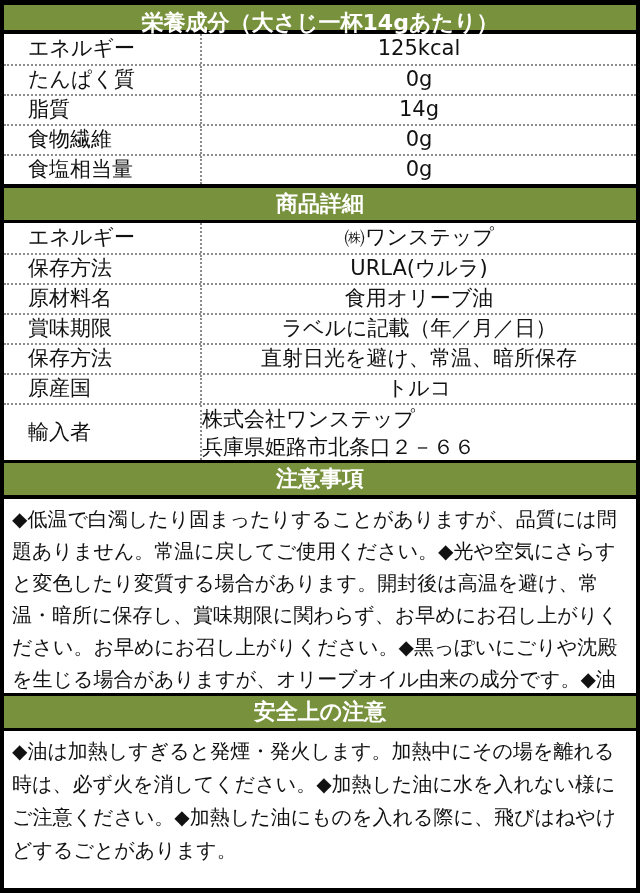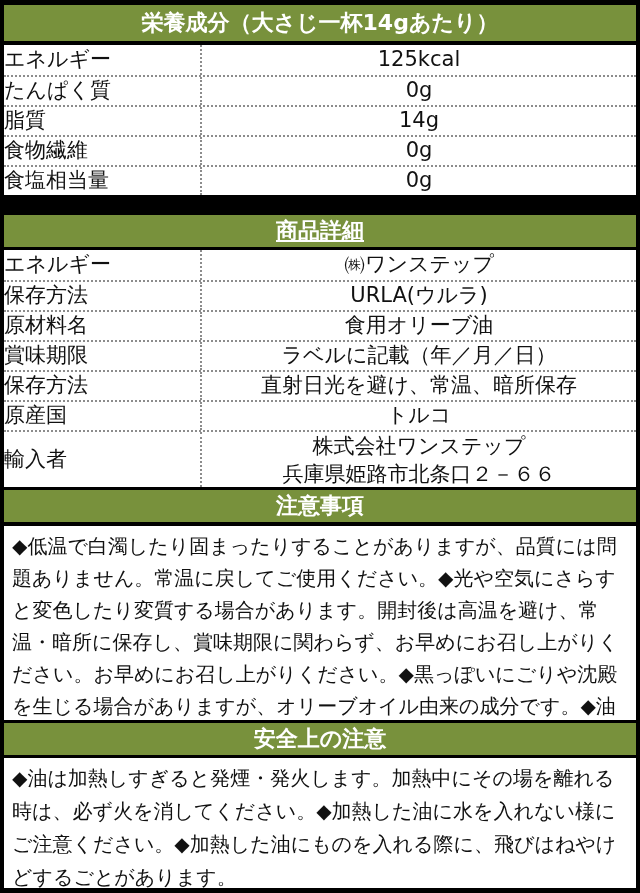--- a/index.html
+++ b/index.html
@@ -26,51 +26,50 @@
     overflow:hidden;
   }
   .bar{
     background:var(--header-bg);
     color:var(--header-text);
     font-weight:bold;
     text-align:center;
     font-size:22px;
     flex:0 0 auto;
   }
-  .bar-1{height:36px;line-height:36px;}
-  .bar-2{height:32px;line-height:32px;margin-top:20px;text-decoration:underline;}
+  .bar-1{height:25px;line-height:36px;}
+  .bar-2{height:32px;line-height:32px;margin-top:4px;}
   .bar-3{height:32px;line-height:32px;margin-top:3px;}
   .bar-4{height:32px;line-height:32px;margin-top:3px;}
   .tbl{
     background:var(--cell-bg);
     flex:0 0 auto;
   }
   .tbl-nutrition{margin-top:4px;}
   .tbl-product{margin-top:3px;}
   .row{
     display:flex;
     height:30px;
     align-items:center;
   }
   .row + .row{border-top:2px dotted var(--divider);}
   .row-tall{height:57px;font-family:Liberation Serif, serif;}
   .cell-label{
     flex:0 0 196px;
-    padding-left:0;
+    padding-left:24px;
     font-size:21px;
     line-height:1.1;
     text-align:left;
     align-self:stretch;
     display:flex;
     align-items:center;
   }
   .cell-value{
     flex:1 1 auto;
     border-left:2px dotted var(--divider);
-    text-align:center;
     font-size:21px;
     line-height:1.1;
     align-self:stretch;
     display:flex;
     flex-direction:column;
     align-items:center;
     justify-content:center;
   }
   .value-line{width:100%;line-height:28px;}
   .note{

